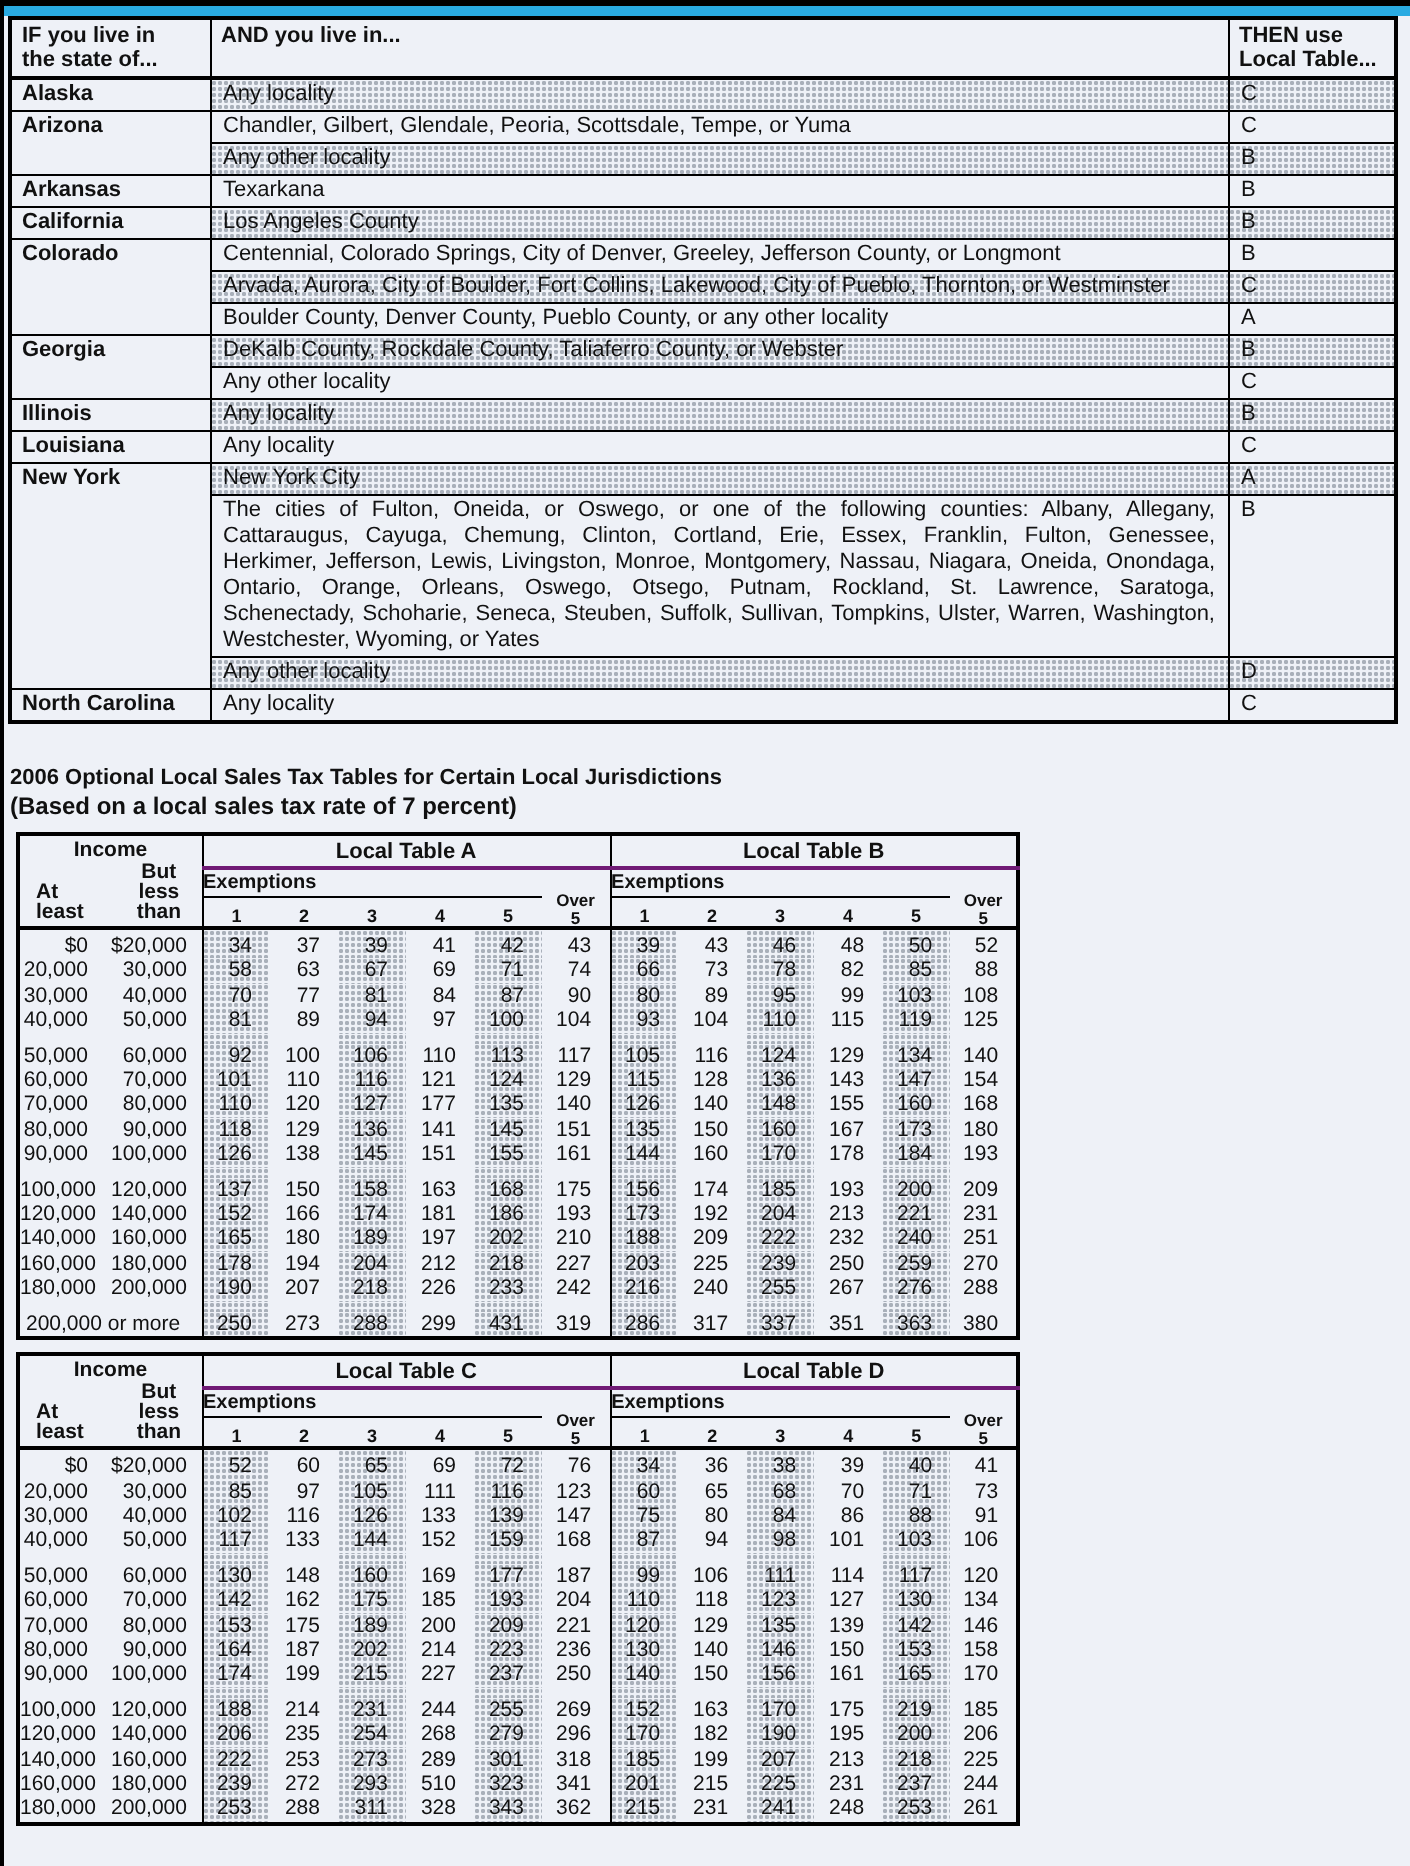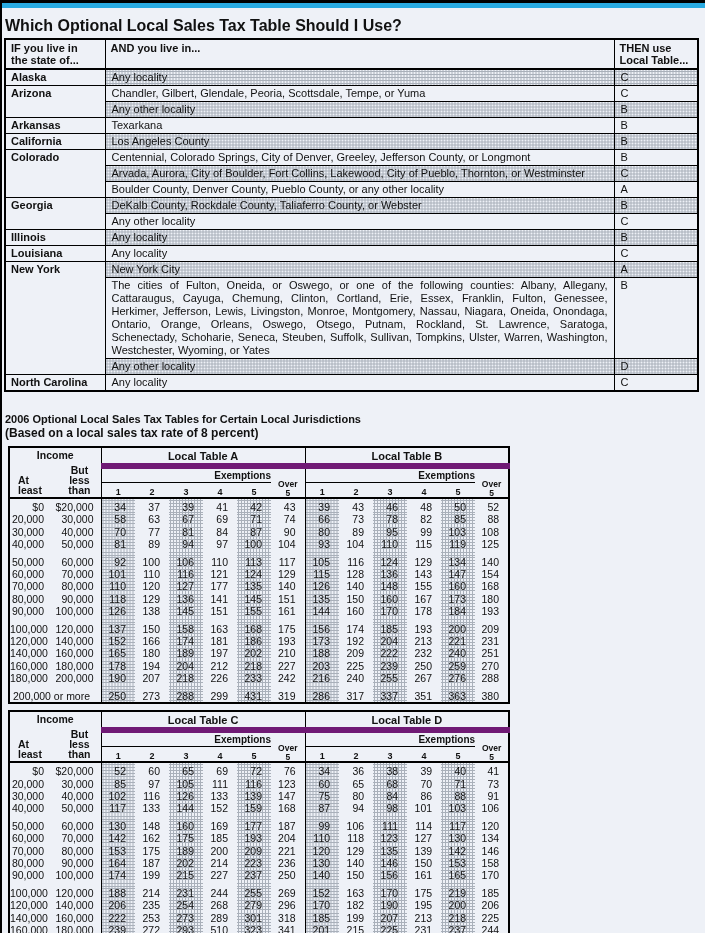--- a/index.html
+++ b/index.html
@@ -38,40 +38,39 @@
 
   
   .panel-wrap { margin-left:6px; }
   table.panel { border-collapse:collapse; table-layout:fixed; width:500px; border:2px solid #000; background:transparent; margin-top:6px; }
   .panel th, .panel td { padding:0; }
   .panel th { font-weight:bold; }
   .inc-head { position:relative; border-bottom:2px solid #000; }
   .inc-income  { position:absolute; top:1px; left:0; right:0; text-align:center; font-size:10.5px; }
   .inc-butless { position:absolute; bottom:2px; right:10px; text-align:center; font-size:10.5px; line-height:10px; white-space:pre-line; }
   .inc-atleast { position:absolute; bottom:2px; left:8px;  text-align:left;  font-size:10.5px; line-height:10px; white-space:pre-line; }
-  .tbl-title { font-size:11px; text-align:center; border-bottom:6px solid #701a75; height:15px; }
-  .exem { font-size:10px; text-align:right; border-bottom:1px solid #000; height:13px; }
+  .tbl-title { font-size:11px; text-align:center; border-bottom:2px solid #701a75; height:15px; }
+  .exem { font-size:10px; text-align:left; border-bottom:1px solid #000; height:13px; }
   .over { font-size:8.5px; font-weight:normal; text-align:center; vertical-align:bottom; line-height:8.5px; white-space:pre-line; border-bottom:2px solid #000; padding-bottom:2px; }
   .ncol { font-size:9px; text-align:center; vertical-align:bottom; border-bottom:2px solid #000; height:14px; padding-bottom:1px; }
   .bl { border-left:1px solid #000; }
   .panel td { font-size:10.5px; line-height:12.4px; }
   td.inc { text-align:right; padding-right:7px; white-space:nowrap; }
   td.inc-last { text-align:left; padding-left:3px; white-space:nowrap; }
   td.num { text-align:right; padding-right:9px; }
   tr.spacer td { height:5px; line-height:5px; font-size:1px; }
   tr.firstrow td { padding-top:2px; }
 </style>
 </head>
 <body>
 
 <div class="page">
   <div class="top-black"></div>
   <div class="accent" style="background: rgb(41, 171, 226);"></div>
 
-  <h1 class="doc-title">Which Optional Local Sales Tax Table Should I Use?</h1>
 
   <table class="state-table">
     <colgroup>
         <col class="col-state">
         <col class="col-loc">
         <col class="col-tab">
       </colgroup>
     <thead>
       <tr>
         <th>IF you live in
@@ -153,21 +152,21 @@
         </tr>
         <tr>
           <td class="st-state" rowspan="1">North Carolina</td>
           <td class="st-loc">Any locality</td>
           <td class="st-tab">C</td>
         </tr>
       </tbody>
   </table>
 
   <h2 class="doc-title">2006 Optional Local Sales Tax Tables for Certain Local Jurisdictions</h2>
-  <div class="doc-subtitle">(Based on a local sales tax rate of 8 percent)</div>
+  <div class="doc-subtitle">(Based on a local sales tax rate of 7 percent)</div>
 
   <div class="panel-wrap" id="panel-wrap">
       <table class="panel">
         <colgroup>
           <col style="width:42px">
           <col style="width:50px">
           <col style="width:34px">
           <col style="width:34px">
           <col style="width:34px">
           <col style="width:34px">

